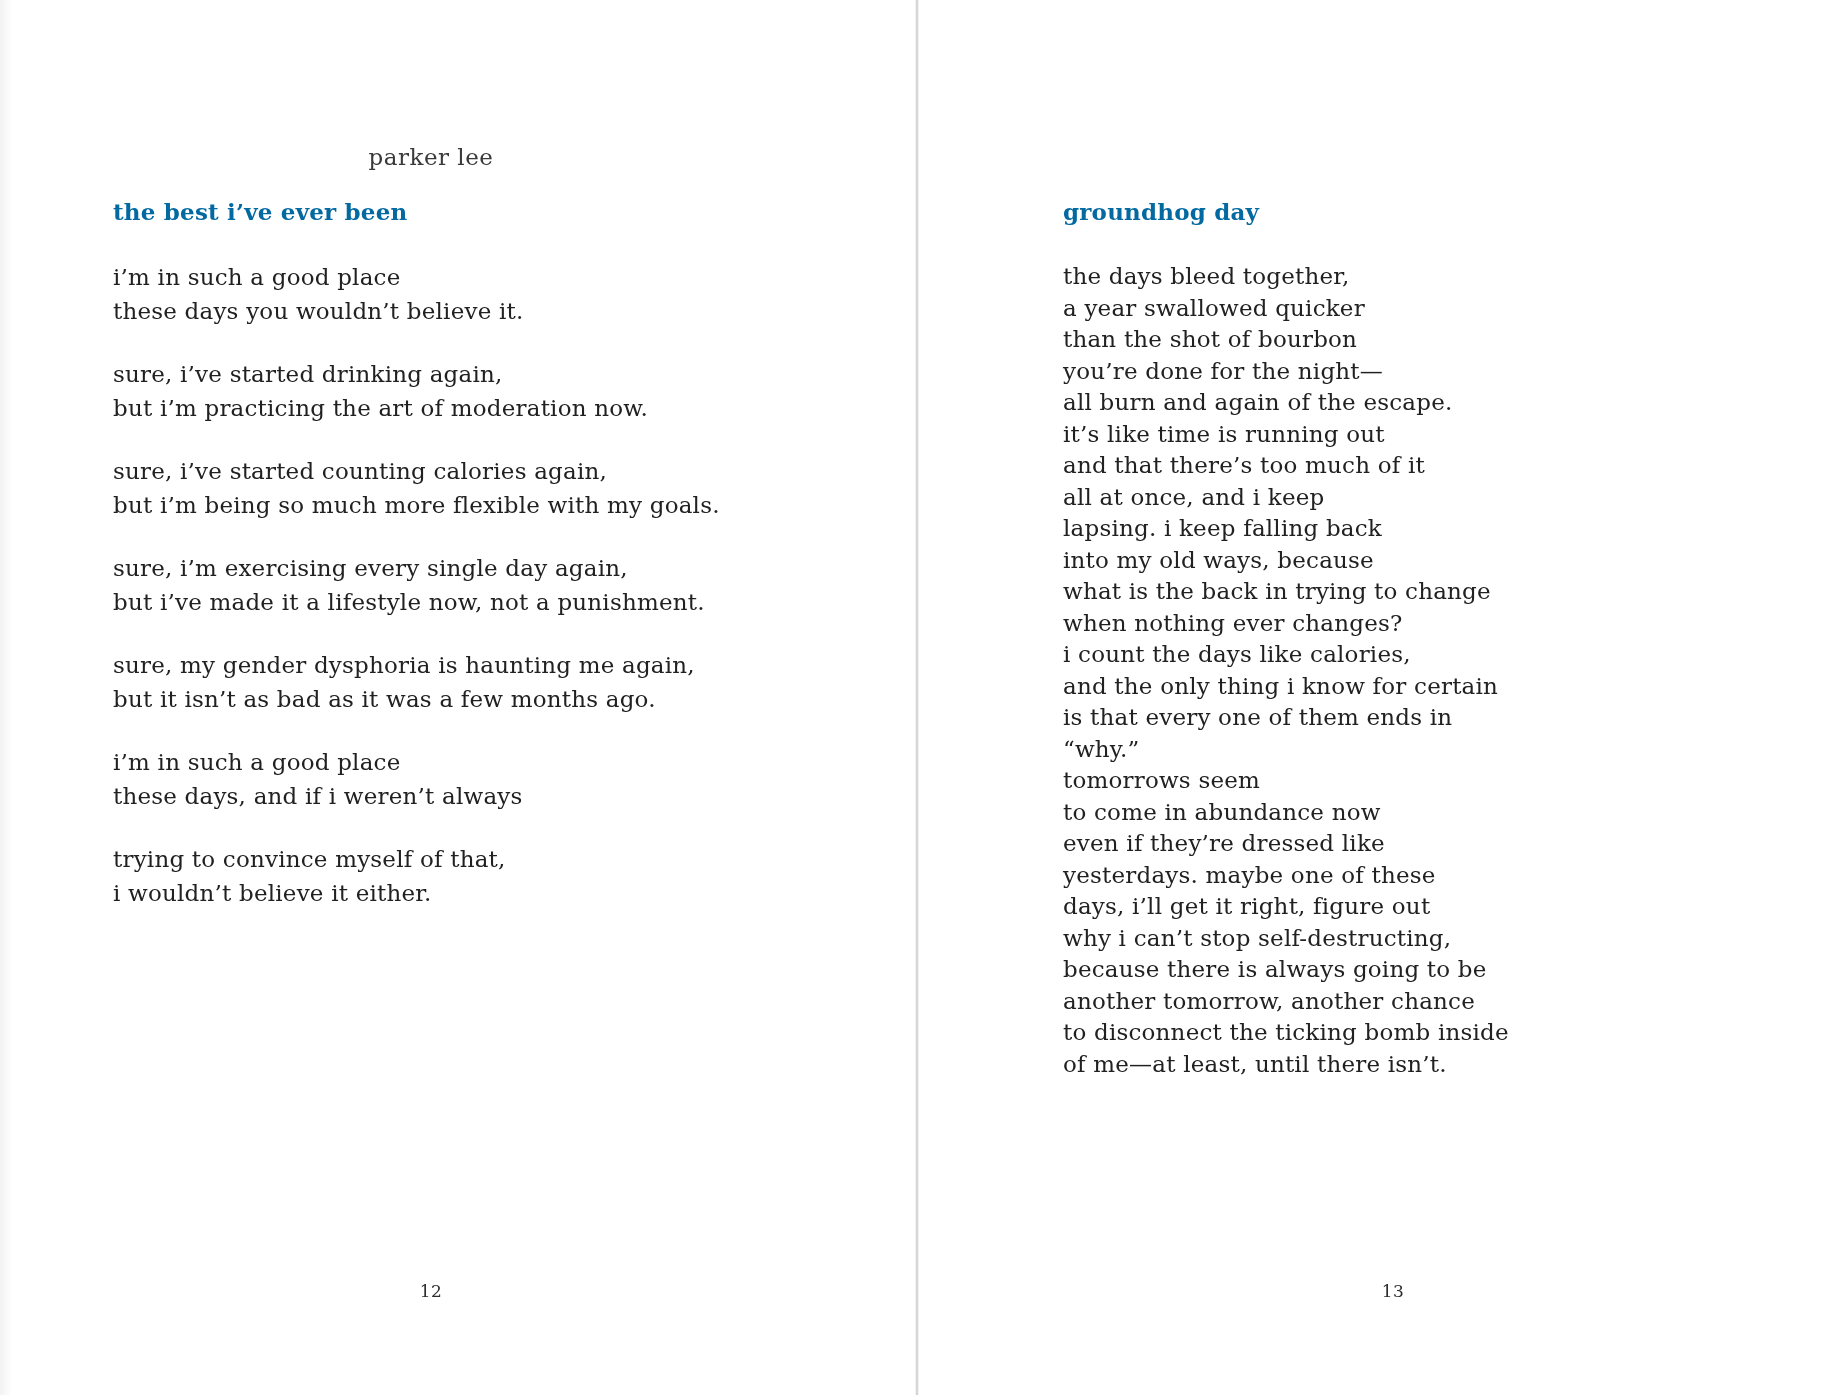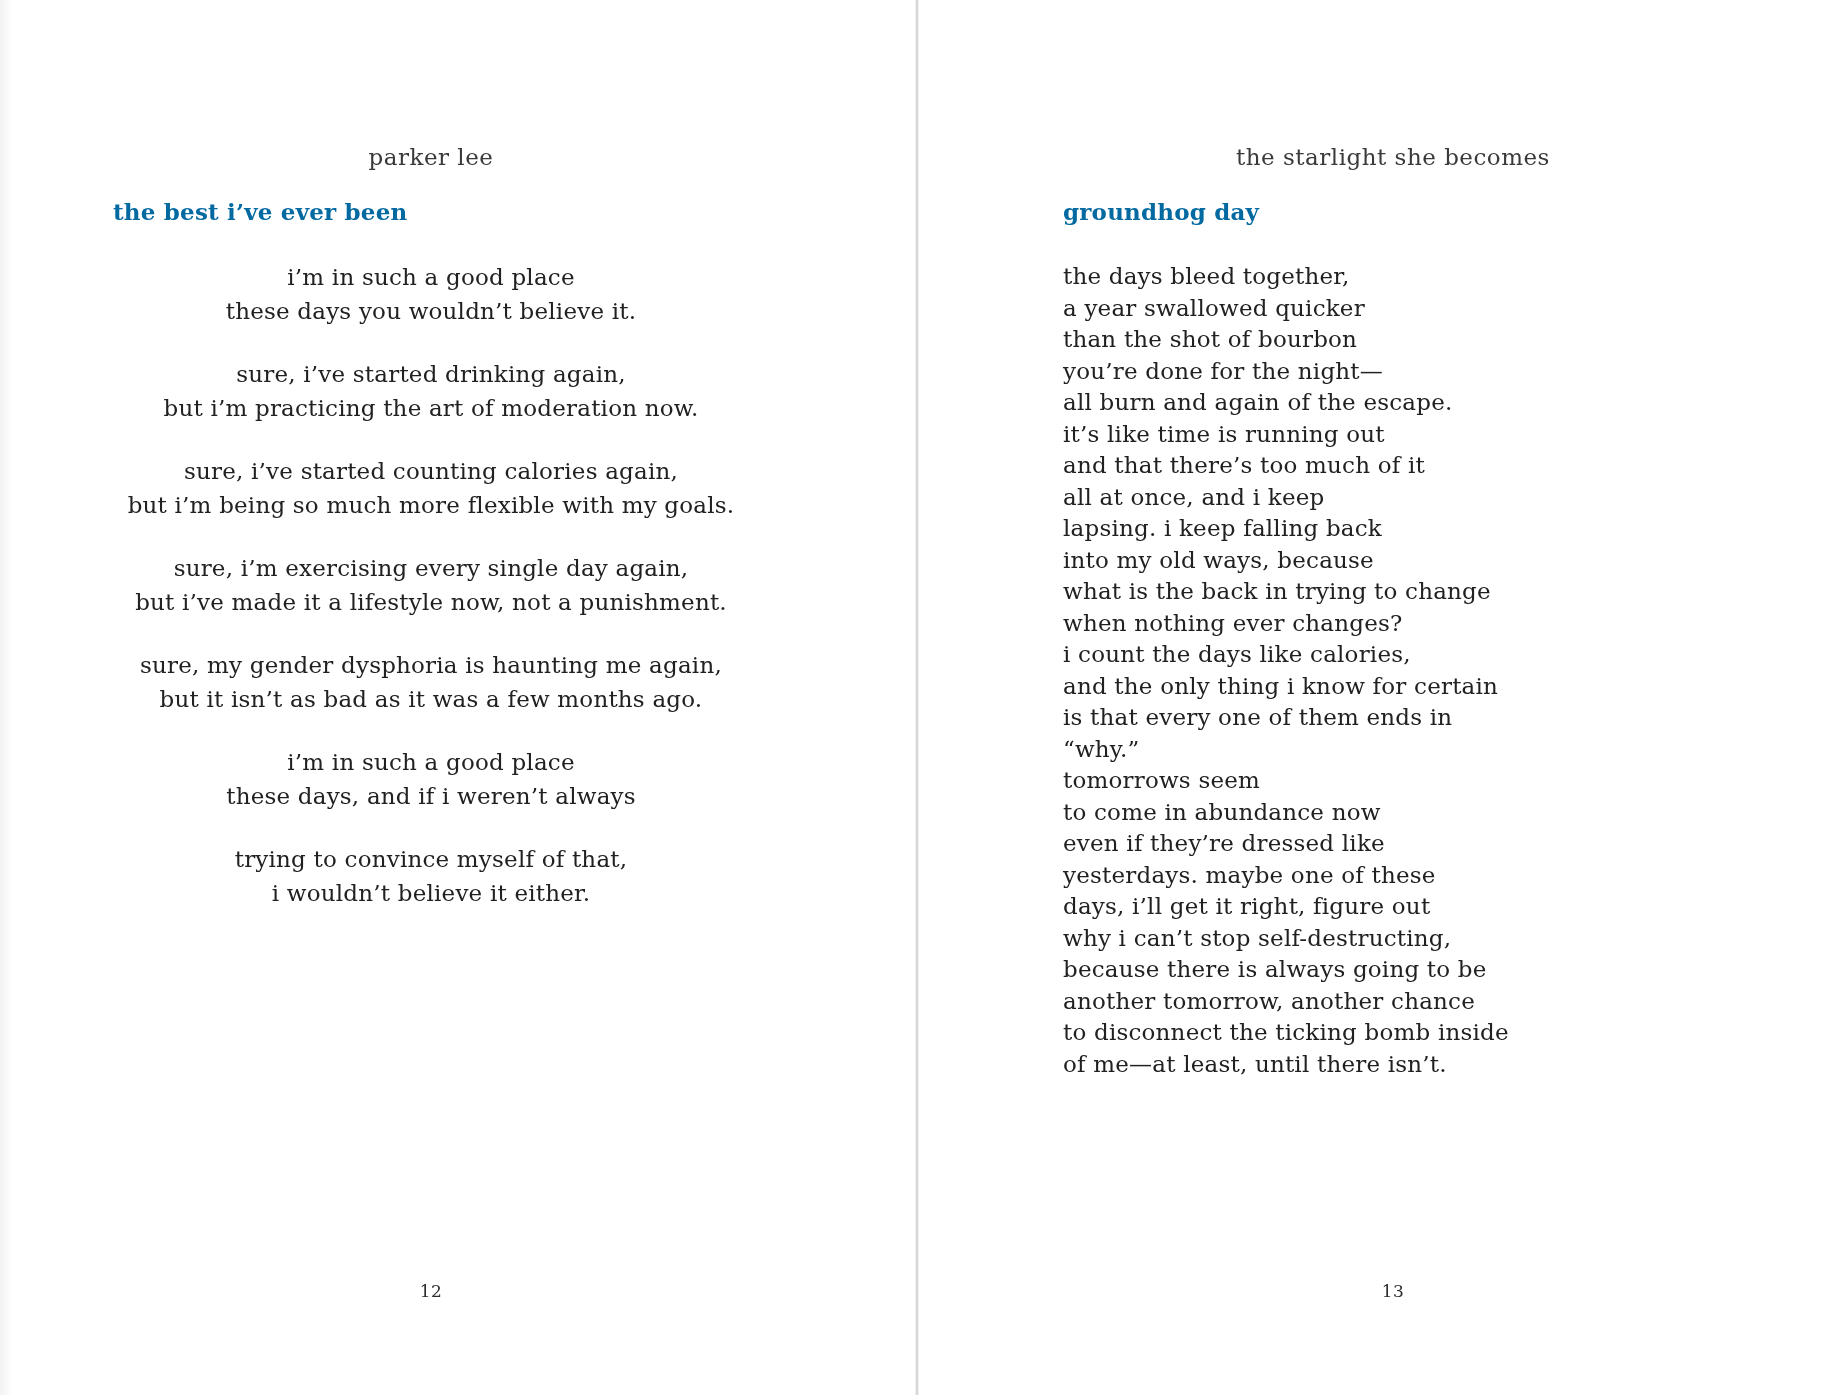--- a/index.html
+++ b/index.html
@@ -43,21 +43,21 @@
     color:#0369a1;
   }
   .poem{
     position:absolute;left:0;right:0;
     font-size:23px;
     letter-spacing:0.2px;
     color:var(--text);
   }
   .page.left .poem{top:260px;line-height:34px;}
   .page.right .poem{top:261px;line-height:31.5px;}
-  .stanza{margin-bottom:29px;text-align:center;}
+  .stanza{margin-bottom:29px;}
   .line{white-space:pre;}
   .folio{
     position:absolute;top:1282px;left:0;width:100%;
     text-align:center;
     font-size:17px;line-height:18px;
     color:#2c2c2c;
     letter-spacing:0.5px;
   }
 </style>
 </head>
@@ -99,21 +99,20 @@
           <div class="line">trying to convince myself of that,</div>
           <div class="line">i wouldn’t believe it either.</div>
         </div>
       </div>
     <div class="folio">12</div>
   </div>
 
   <div class="divider"></div>
 
   <div class="page right">
-    <div class="running-header">the starlight she becomes</div>
     <div class="poem-title">groundhog day</div>
     <div class="poem">
         <div class="line">the days bleed together,</div>
         <div class="line">a year swallowed quicker</div>
         <div class="line">than the shot of bourbon</div>
         <div class="line">you’re done for the night—</div>
         <div class="line">all burn and again of the escape.</div>
         <div class="line">it’s like time is running out</div>
         <div class="line">and that there’s too much of it</div>
         <div class="line">all at once, and i keep</div>

